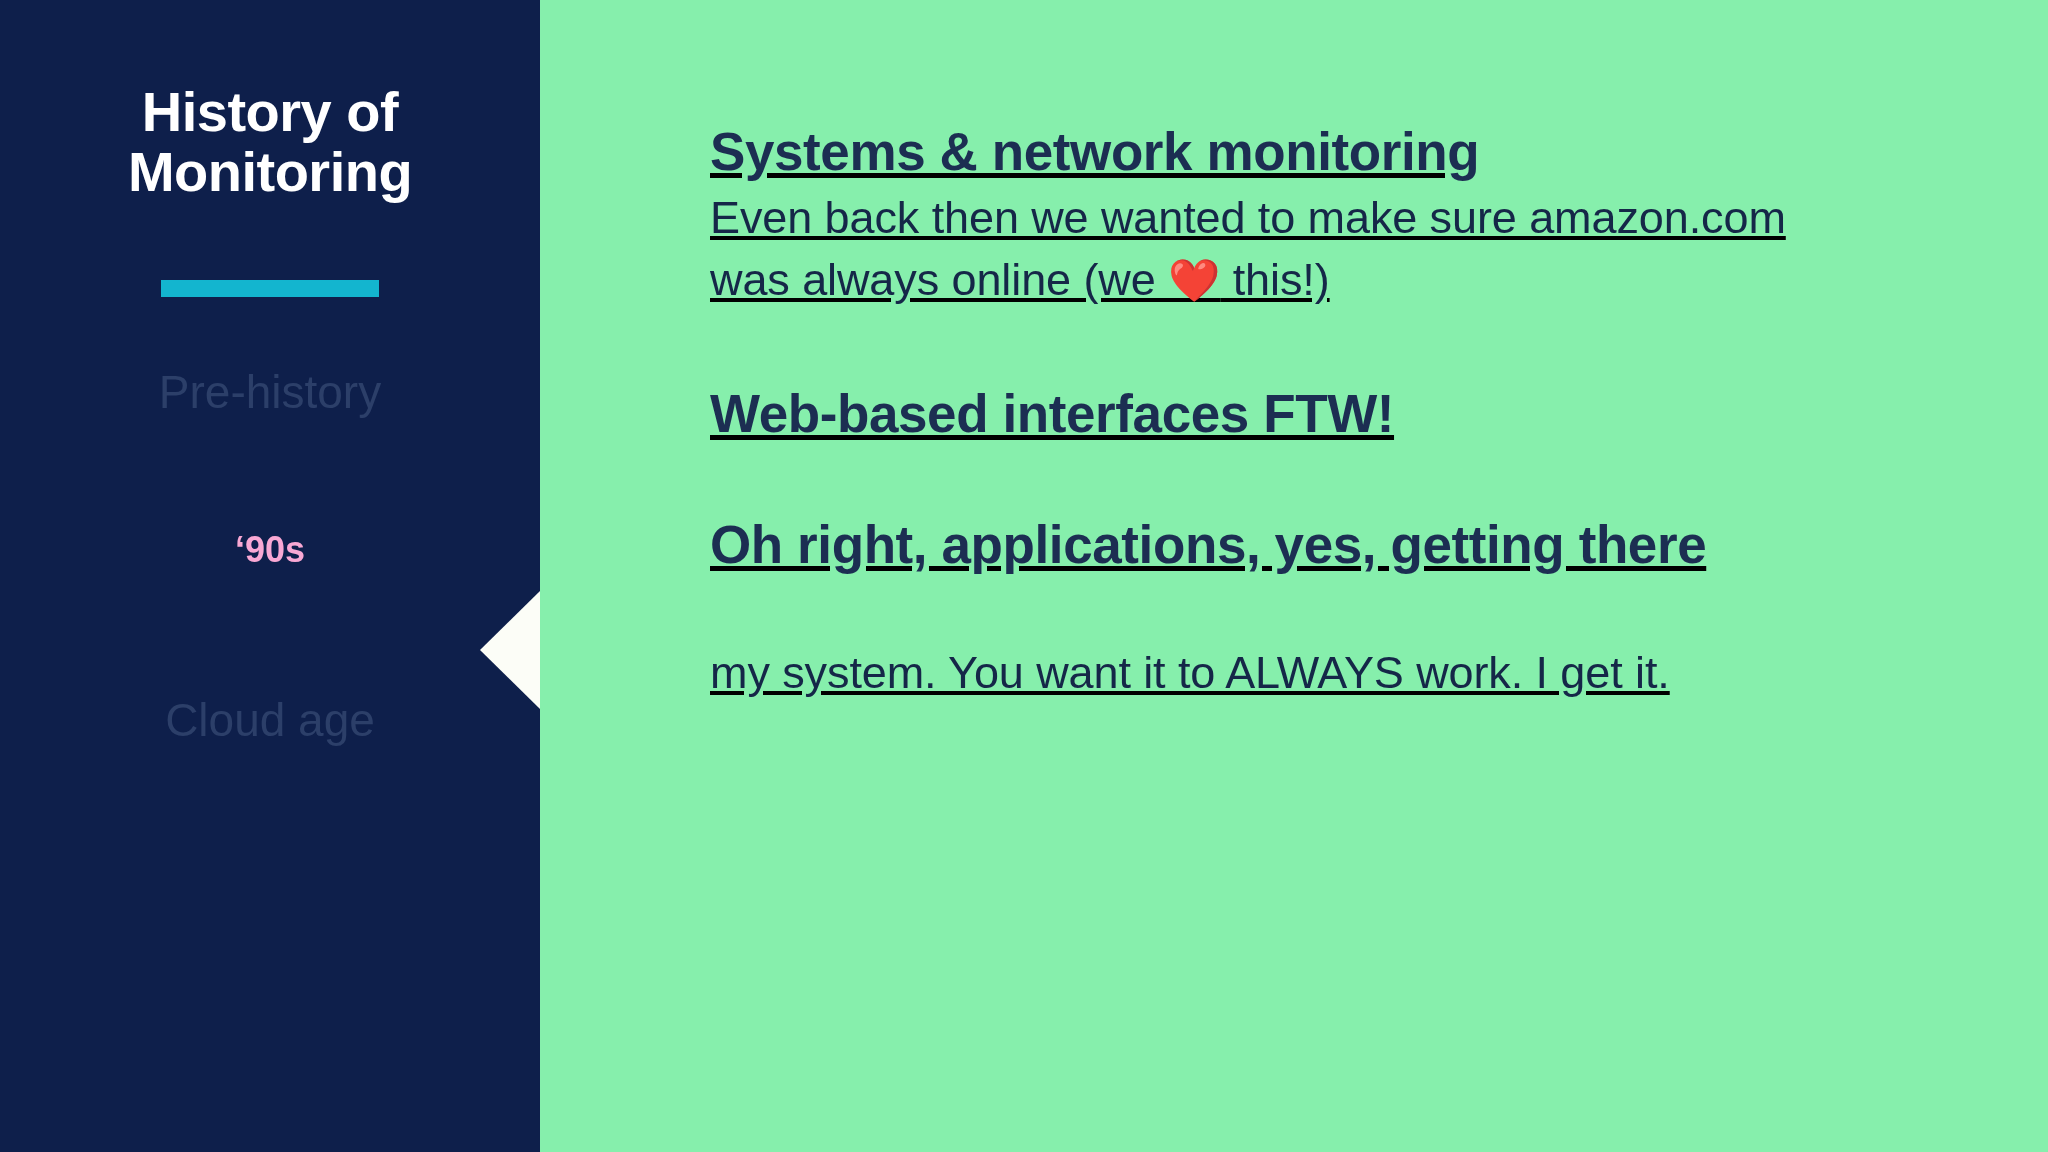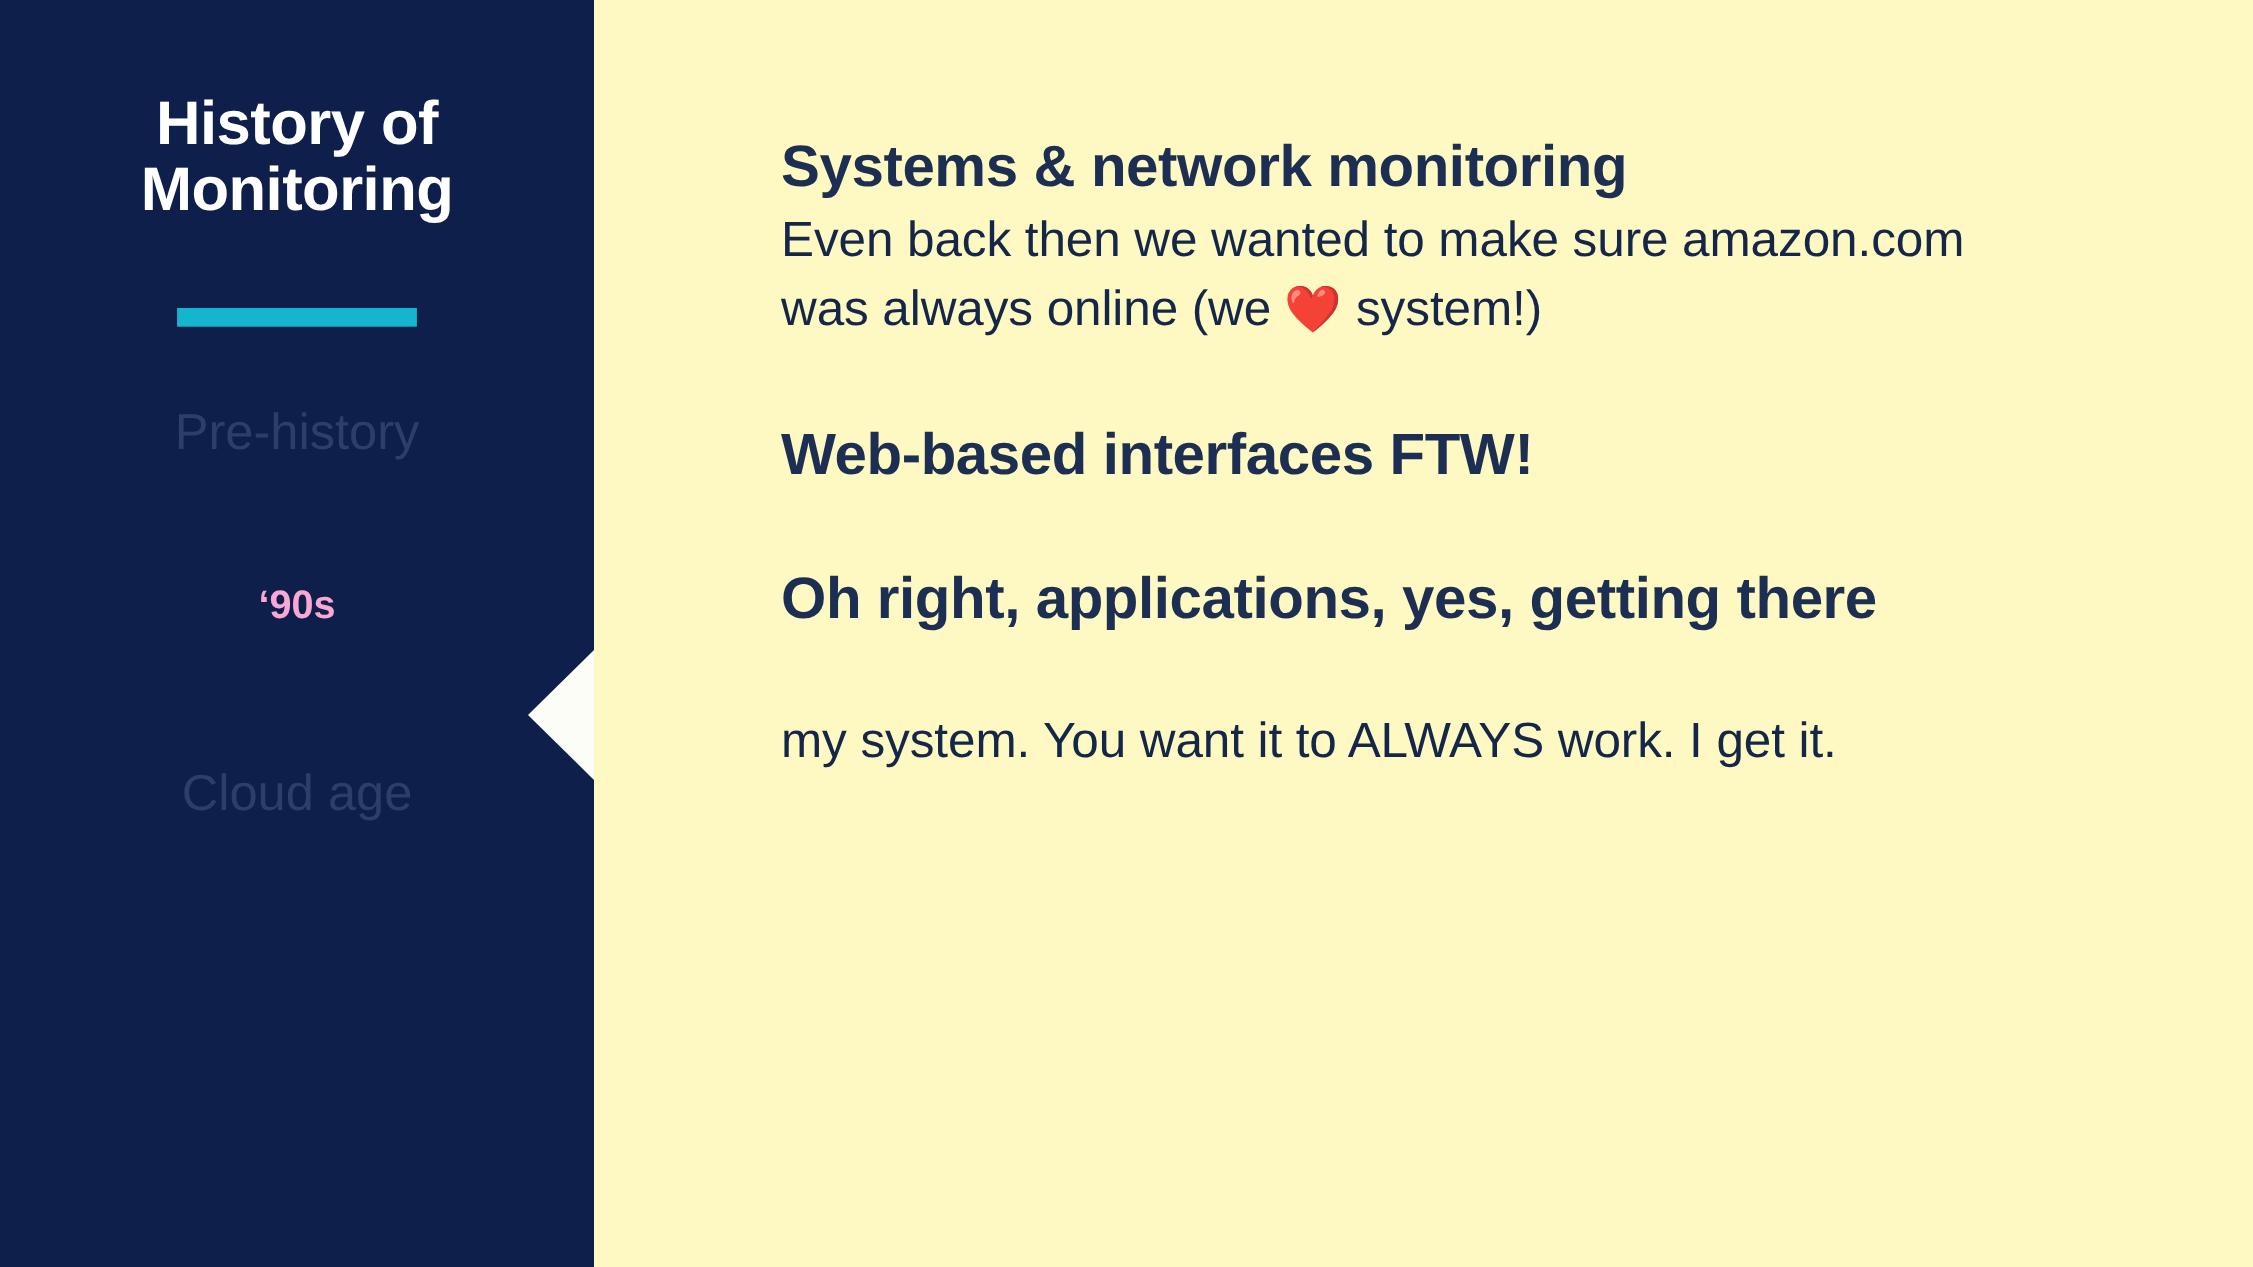--- a/index.html
+++ b/index.html
@@ -94,24 +94,25 @@
     z-index: 5;
     pointer-events: none;
   }
   .notch svg { display: block; }
 
   
   .content {
     position: relative;
     flex: 1 1 auto;
     height: 1152px;
-    background: #fef9c3;
+    background: #86efac;
     padding: 122px 0 0 170px;
     box-sizing: border-box;
     z-index: 1;
+    text-decoration: underline;
   }
 
   .block { margin-bottom: 72px; }
   .block:last-child { margin-bottom: 16px; }
 
   .block-heading {
     color: #1C2E52;
     font-size: 53px;
     font-weight: bold;
     line-height: 1.12;
@@ -167,21 +168,21 @@
       </svg>
     </div>
   </aside>
 
   <main class="content">
 
     <section class="block">
       <h2 class="block-heading">Systems &amp; network monitoring</h2>
       <p class="block-body">
         <span>Even back then we wanted to make sure amazon.com</span><br>
-        <span>was always online (we </span><span class="heart">❤️</span><span> system!)</span>
+        <span>was always online (we </span><span class="heart">❤️</span><span> this!)</span>
       </p>
     </section>
 
     <section class="block">
       <h2 class="block-heading">Web-based interfaces FTW!</h2>
     </section>
 
     <section class="block">
       <h2 class="block-heading">Oh right, applications, yes, getting there</h2>
       <p class="block-body">

